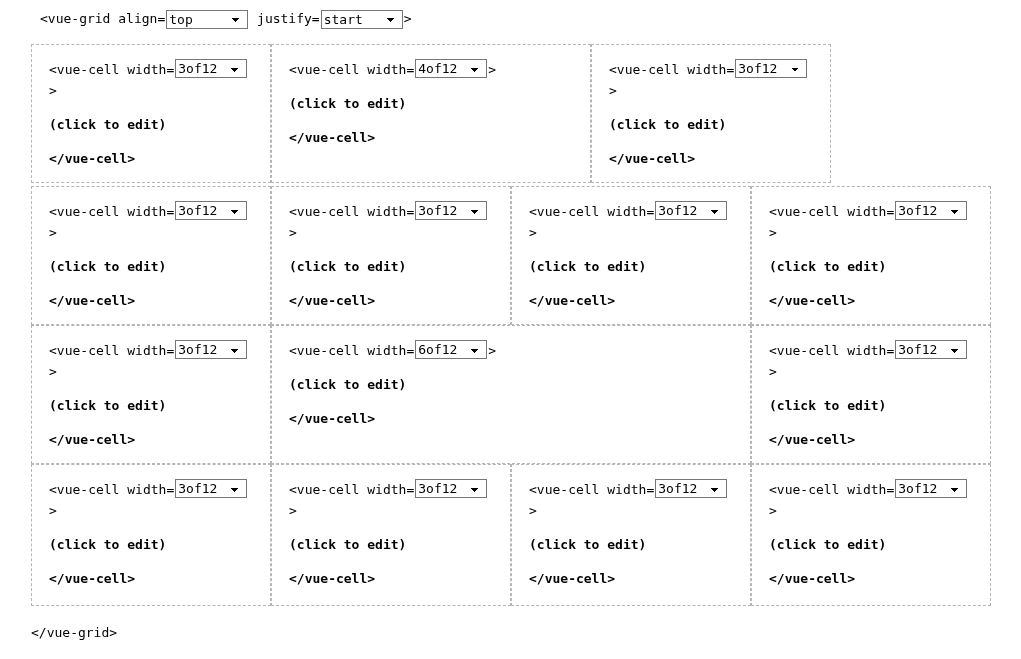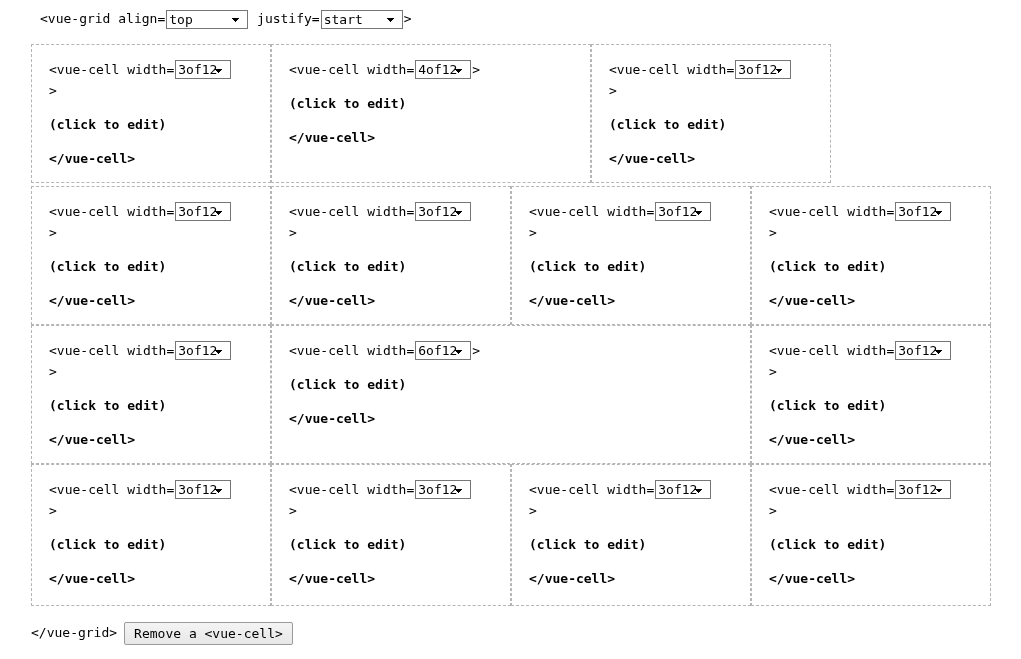--- a/index.html
+++ b/index.html
@@ -69,21 +69,21 @@
     background-image:
       linear-gradient(45deg, transparent 50%, #000 50%),
       linear-gradient(135deg, #000 50%, transparent 50%);
     background-position:
       calc(100% - 11px) calc(50% + 1px),
       calc(100% - 7px) calc(50% + 1px);
     background-size: 4px 4px, 4px 4px;
     background-repeat: no-repeat;
   }
   select.grid-attr { width: 82px; }
-  select.cell-attr { width: 56px; }
+  select.cell-attr { width: 72px; }
 
   
   button.tool-btn {
     font-family: "DejaVu Sans Mono", "Liberation Mono", monospace;
     font-size: 13px;
     color: #000;
     background: linear-gradient(#f4f4f4, #e7e7e7);
     border: 1px solid #9a9a9a;
     border-radius: 2px;
     padding: 3px 9px;
@@ -109,21 +109,20 @@
   }
   .cell-line {
     white-space: pre;
     line-height: 21px;
     min-height: 21px;
     display: block;
     font-weight: bold;
   }
   .cell-tagline {
     display: flex;
-    align-items: center;
     flex-wrap: wrap;
     line-height: 21px;
     white-space: pre;
   }
   .cell-spacer { height: 13px; }
 </style>
 </head>
 <body>
 
 <div class="page">
@@ -240,16 +239,15 @@
           <div class="cell-spacer"></div>
           <div class="cell-line">(click to edit)</div>
           <div class="cell-spacer"></div>
           <div class="cell-line">&lt;/vue-cell&gt;</div>
         </div>
       </div>
     </div>
 
   <div class="grid-close-line">
     <span class="code">&lt;/vue-grid&gt;</span>
-    <button class="tool-btn">Remove a &lt;vue-cell&gt;</button>
   </div>
 
 </div>
 
 </body></html>

